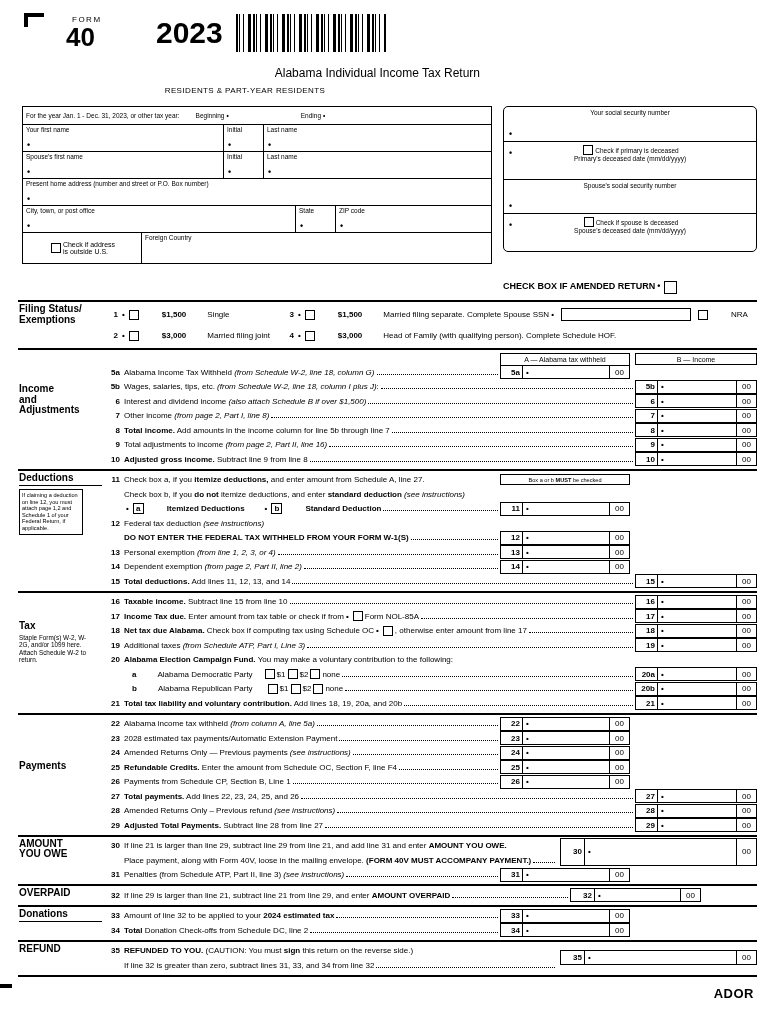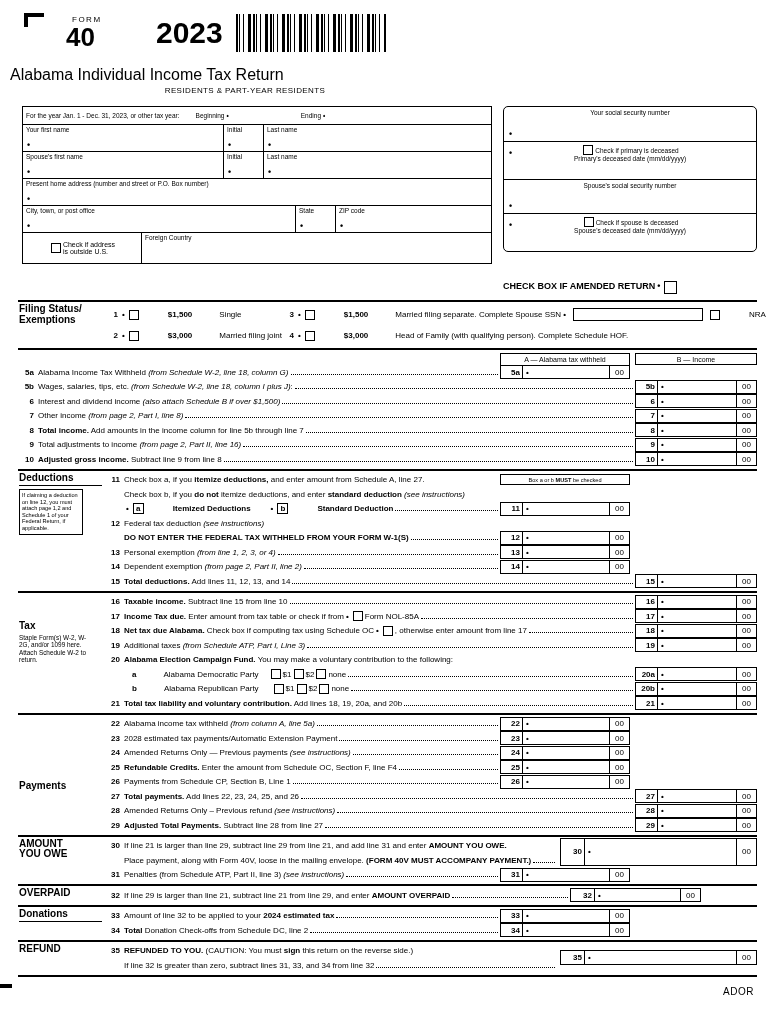--- a/index.html
+++ b/index.html
@@ -9,21 +9,21 @@
 i{font-style:italic;}
 .blt{display:inline-block;margin:0 2px;font-weight:700;flex:none;}
 .blt::before{content:"•";}
 .cb{display:inline-block;width:10px;height:10px;border:1px solid #000;background:#fff;flex:none;margin:0 2px;vertical-align:-2px;}
 
 .corner{position:absolute;left:24px;top:13px;width:20px;height:14px;border-left:4px solid #000;border-top:4px solid #000;}
 .form-lbl{position:absolute;left:72px;top:15px;font-size:8px;letter-spacing:1.5px;}
 .form-num{position:absolute;left:66px;top:22px;font-size:26px;font-weight:700;}
 .year{position:absolute;left:156px;top:16px;font-size:30px;font-weight:700;}
 .barcode{position:absolute;left:236px;top:14px;width:150px;height:38px;background:repeating-linear-gradient(90deg,#000 0 2px,#fff 2px 3px,#000 3px 4px,#fff 4px 7px,#000 7px 8px,#fff 8px 12px,#000 12px 15px,#fff 15px 17px);}
-.title{position:absolute;left:10px;top:66px;width:470px;text-align:left;font-size:16px;}
+.title{position:absolute;left:10px;top:66px;width:470px;text-align:right;font-size:12px;}
 .subtitle{position:absolute;left:10px;top:86px;width:470px;text-align:center;font-size:8px;letter-spacing:.4px;}
 
 .tp{position:absolute;left:22px;top:106px;width:470px;border:1px solid #000;}
 .tr{display:flex;border-top:1px solid #000;}
 .tr:first-child{border-top:none;}
 .tc{position:relative;border-left:1px solid #000;padding:1px 3px;font-size:6.5px;}
 .tc:first-child{border-left:none;}
 .dot{position:absolute;left:4px;bottom:1px;font-weight:700;font-size:9px;}
 .dot::before{content:"•";}
 
@@ -70,24 +70,24 @@
 .bnote{width:130px;flex:none;border:1px solid #000;font-size:5.6px;text-align:center;height:11px;line-height:10px;}
 .lbox{width:11px;height:11px;flex:none;border:1px solid #000;font-weight:700;font-size:8px;text-align:center;line-height:10px;margin:0 2px;display:inline-block;}
 .f30{position:absolute;right:0;top:1px;width:197px;height:28px;border:1px solid #000;display:flex;}
 .f35{position:absolute;right:0;top:8px;width:197px;height:15px;border:1px solid #000;display:flex;}
 .f30 .fn,.f35 .fn,.f32 .fn{width:24px;}
 .mr200{margin-right:200px;}
 .fsrow{display:flex;align-items:center;height:21px;}
 .g1{width:176px;flex:none;display:flex;align-items:center;}
 .g2{flex:1;display:flex;align-items:center;min-width:0;}
 .ln1{width:14px;flex:none;text-align:right;font-weight:700;margin-right:2px;}
-.mt{margin-left:7px;white-space:nowrap;padding-left:20px;}
+.mt{margin-left:1px;white-space:nowrap;padding-left:20px;}
 .ssnbox{width:130px;flex:none;height:13px;border:1px solid #000;margin:0 5px;}
 .outbox{display:flex;align-items:center;justify-content:center;font-size:7px;}
-.footer{position:absolute;right:14px;top:986px;font-weight:400;font-size:10px;letter-spacing:.5px;text-align:center;}
+.footer{position:absolute;right:14px;top:986px;font-weight:700;font-size:13px;letter-spacing:.5px;text-align:center;}
 .bmark{position:absolute;left:0;top:984px;width:12px;height:4px;background:#000;}
 </style>
 </head>
 <body>
 
 <div class="page">
 
   <div class="corner"></div>
   <div class="form-lbl">FORM</div>
   <div class="form-num">40</div>
@@ -207,20 +207,27 @@
               <span class="blt"></span>
               <span class="cb"></span>
               <b class="mt">$3,000</b>
               <span class="mt">Head of Family (with qualifying person). Complete Schedule HOF.</span>
             </div>
         </div>
       </div>
     </div>
 
     <div class="sect">
+      <div class="sb">
+        <div style="margin-top:32px;">
+          <div class="h">Income</div>
+          <div class="h">and</div>
+          <div class="h">Adjustments</div>
+        </div>
+      </div>
       <div class="sc">
         <div class="row hdrrow">
             <span class="sp"></span>
             <span class="hA">A — Alabama tax withheld</span>
             <span class="gap5"></span>
             <span class="hB">B — Income</span>
           </div>
         <div class="row">
             <span class="ln">5a</span>
             <span class="tx"><span>Alabama Income Tax Withheld </span><i>(from Schedule W-2, line 18, column G)</i></span>
@@ -486,21 +493,21 @@
               <span class="fn">21</span>
               <span class="fb"></span>
               <span class="fc">00</span>
             </span>
           </div>
       </div>
     </div>
 
     <div class="sect">
       <div class="sb">
-        <div class="h" style="margin-top:64px;">Payments</div>
+        <div class="h" style="margin-top:44px;">Payments</div>
       </div>
       <div class="sc">
         <div class="row">
             <span class="ln">22</span>
             <span class="tx"><span>Alabama income tax withheld </span><i>(from column A, line 5a)</i></span>
             <span class="lead"></span>
             <span class="fA">
               <span class="fn">22</span>
               <span class="fb"></span>
               <span class="fc">00</span>

